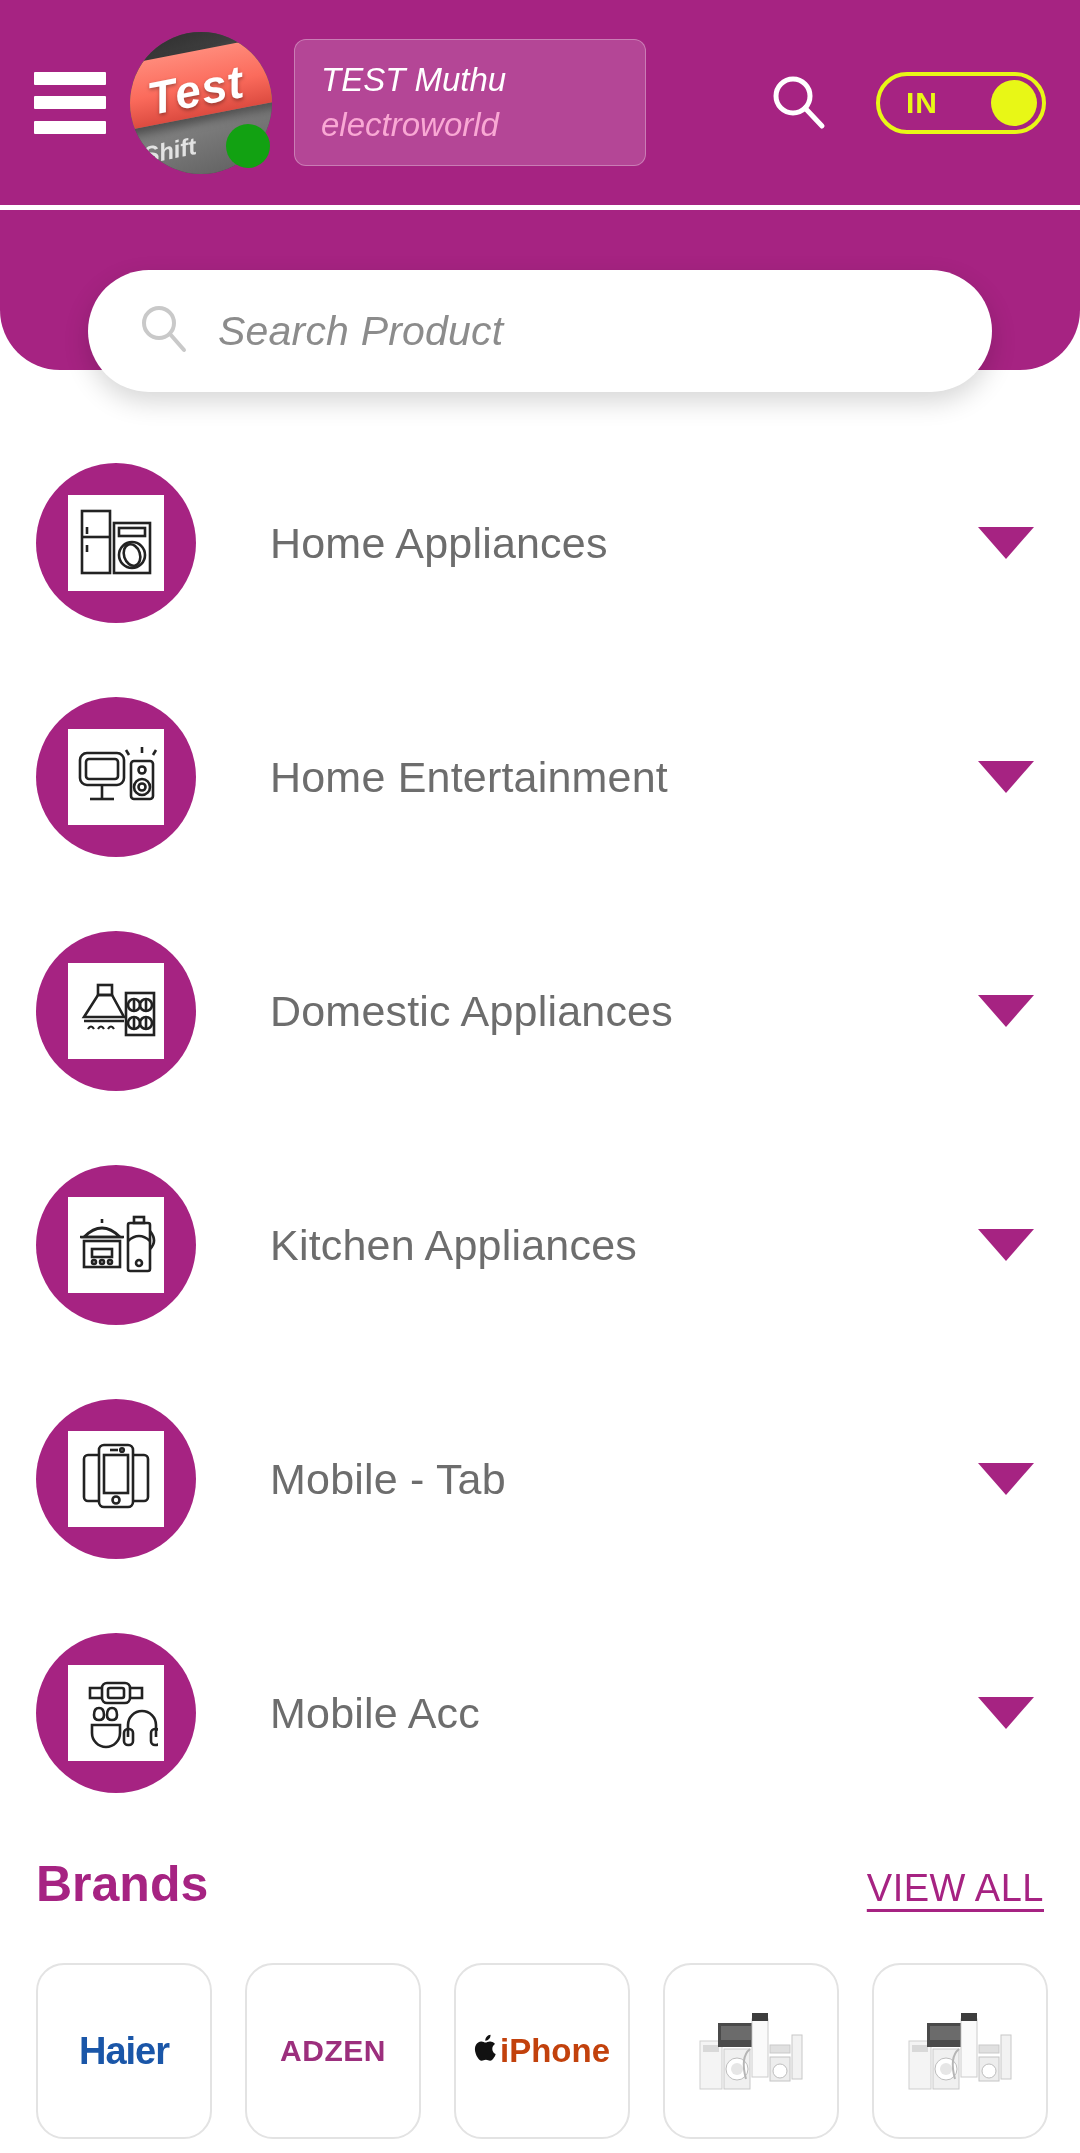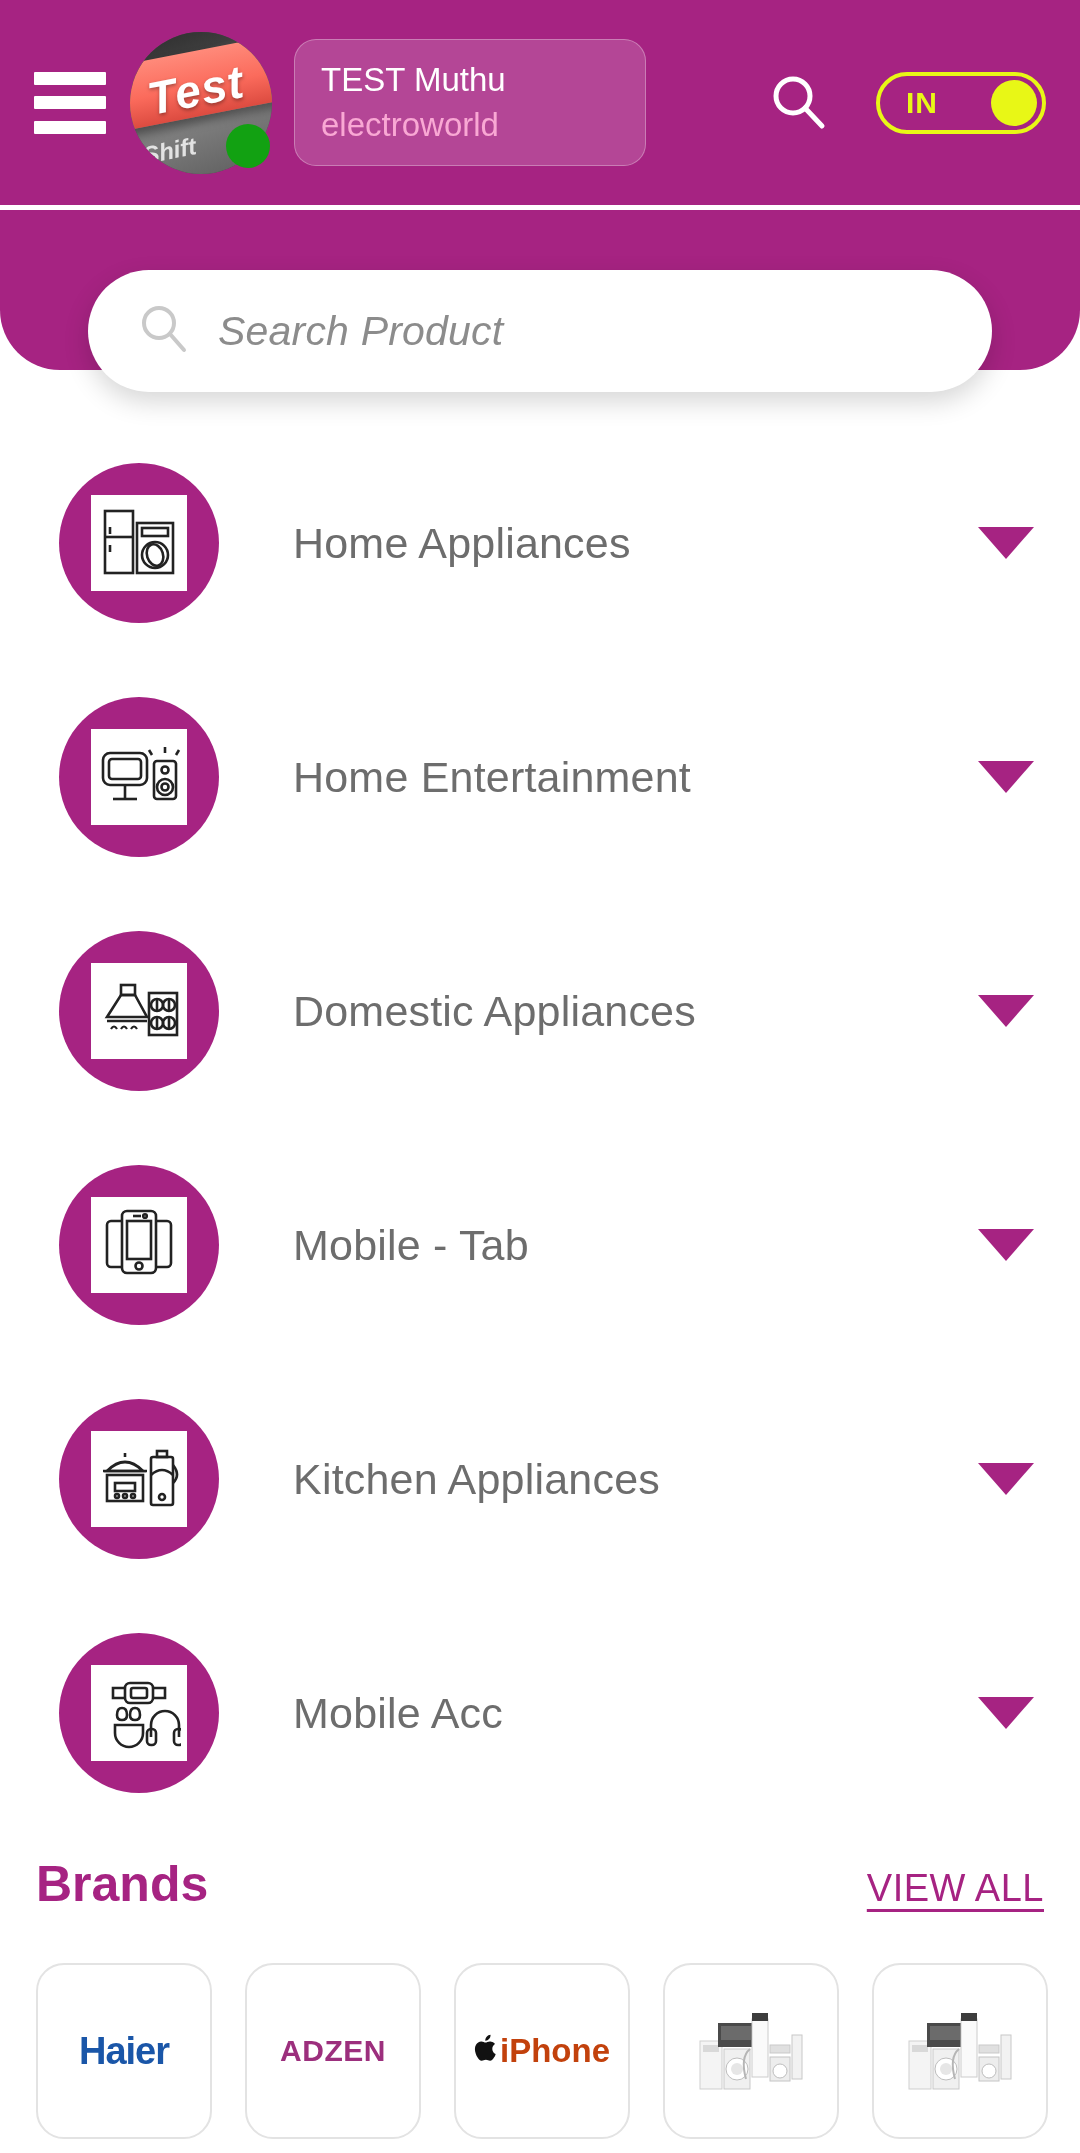--- a/index.html
+++ b/index.html
@@ -101,24 +101,25 @@
   .online-dot {
     position: absolute;
     right: 2px; bottom: 6px;
     width: 44px; height: 44px;
     border-radius: 50%;
     background: #12A112;
   }
   .userchip {
     background: rgba(255,255,255,0.16);
     border: 1px solid rgba(255,255,255,0.30);
-    border-radius: 22px;
+    border-radius: 12px;
     padding: 18px 26px;
     min-width: 352px;
     flex: 0 0 auto;
+    font-style: italic;
   }
   .userchip .u1 {
     color: #ffffff;
     font-size: 33px;
     line-height: 1.35;
     white-space: nowrap;
   }
   .userchip .u2 {
     color: #f9a8d4;
     font-size: 33px;
@@ -190,21 +191,20 @@
     color: #8c8c8c;
     font-size: 41px;
     letter-spacing: .2px;
   }
 
   
   .cats {
     position: absolute;
     top: 426px; left: 0;
     width: 1080px;
-    padding-left: 23px;
   }
   .cat-row {
     height: 234px;
     display: flex;
     align-items: center;
     padding: 0 36px 0 36px;
     cursor: pointer;
   }
   .cat-ico {
     width: 160px; height: 160px;
@@ -417,55 +417,55 @@
         </div>
       </div>
       <div class="cat-name">Domestic Appliances</div>
       <div class="caret"></div>
     </div>
 
     <div class="cat-row">
       <div class="cat-ico">
         <div class="sq">
           <svg width="84" height="84" viewBox="0 0 84 84" fill="none" stroke="#222" stroke-width="2.6">
-            <rect x="10" y="18" width="26" height="46" rx="4"></rect>
-            <rect x="48" y="18" width="26" height="46" rx="4"></rect>
-            <rect x="25" y="8" width="34" height="62" rx="5" fill="#fff"></rect>
-            <rect x="30" y="18" width="24" height="38"></rect>
-            <line x1="36" y1="13" x2="44" y2="13"></line>
-            <circle cx="48" cy="13" r="1.8"></circle>
-            <circle cx="42" cy="63" r="3.5"></circle>
-          </svg>
-        </div>
-      </div>
-      <div class="cat-name">Mobile - Tab</div>
-      <div class="caret"></div>
-    </div>
-
-    <div class="cat-row">
-      <div class="cat-ico">
-        <div class="sq">
-          <svg width="84" height="84" viewBox="0 0 84 84" fill="none" stroke="#222" stroke-width="2.6">
             <path d="M10 34 q18 -18 36 0 Z"></path>
             <line x1="6" y1="34" x2="50" y2="34"></line>
             <line x1="28" y1="20" x2="28" y2="16"></line>
             <rect x="10" y="38" width="36" height="26"></rect>
             <rect x="18" y="46" width="20" height="8"></rect>
             <circle cx="20" cy="59" r="2"></circle>
               <circle cx="28" cy="59" r="2"></circle>
               <circle cx="36" cy="59" r="2"></circle>
             <rect x="54" y="20" width="22" height="48" rx="2"></rect>
             <rect x="60" y="14" width="10" height="6"></rect>
             <path d="M54 38 q11 -10 22 0"></path>
             <path d="M76 28 q8 10 0 18"></path>
             <circle cx="65" cy="60" r="3"></circle>
           </svg>
         </div>
       </div>
       <div class="cat-name">Kitchen Appliances</div>
+      <div class="caret"></div>
+    </div>
+
+    <div class="cat-row">
+      <div class="cat-ico">
+        <div class="sq">
+          <svg width="84" height="84" viewBox="0 0 84 84" fill="none" stroke="#222" stroke-width="2.6">
+            <rect x="10" y="18" width="26" height="46" rx="4"></rect>
+            <rect x="48" y="18" width="26" height="46" rx="4"></rect>
+            <rect x="25" y="8" width="34" height="62" rx="5" fill="#fff"></rect>
+            <rect x="30" y="18" width="24" height="38"></rect>
+            <line x1="36" y1="13" x2="44" y2="13"></line>
+            <circle cx="48" cy="13" r="1.8"></circle>
+            <circle cx="42" cy="63" r="3.5"></circle>
+          </svg>
+        </div>
+      </div>
+      <div class="cat-name">Mobile - Tab</div>
       <div class="caret"></div>
     </div>
 
     <div class="cat-row">
       <div class="cat-ico">
         <div class="sq">
           <svg width="84" height="84" viewBox="0 0 84 84" fill="none" stroke="#222" stroke-width="2.6">
             <rect x="28" y="12" width="28" height="20" rx="5"></rect>
             <rect x="34" y="17" width="16" height="10" rx="2"></rect>
             <path d="M28 17 h-12 v10 h12"></path>

